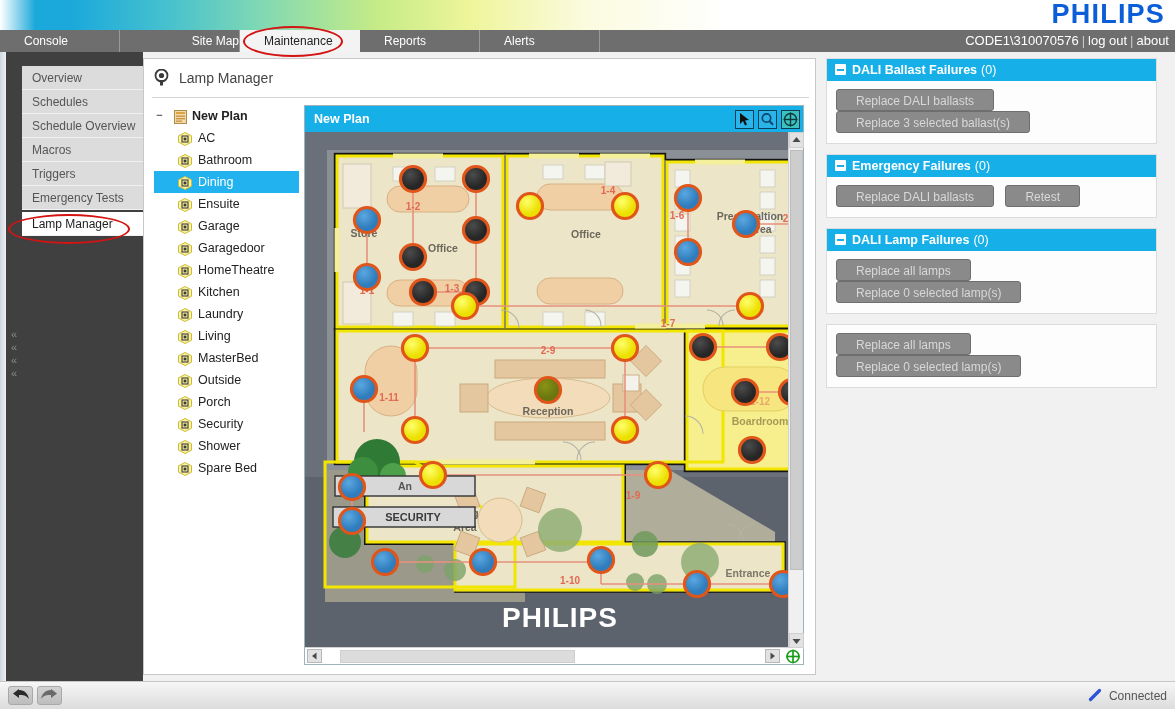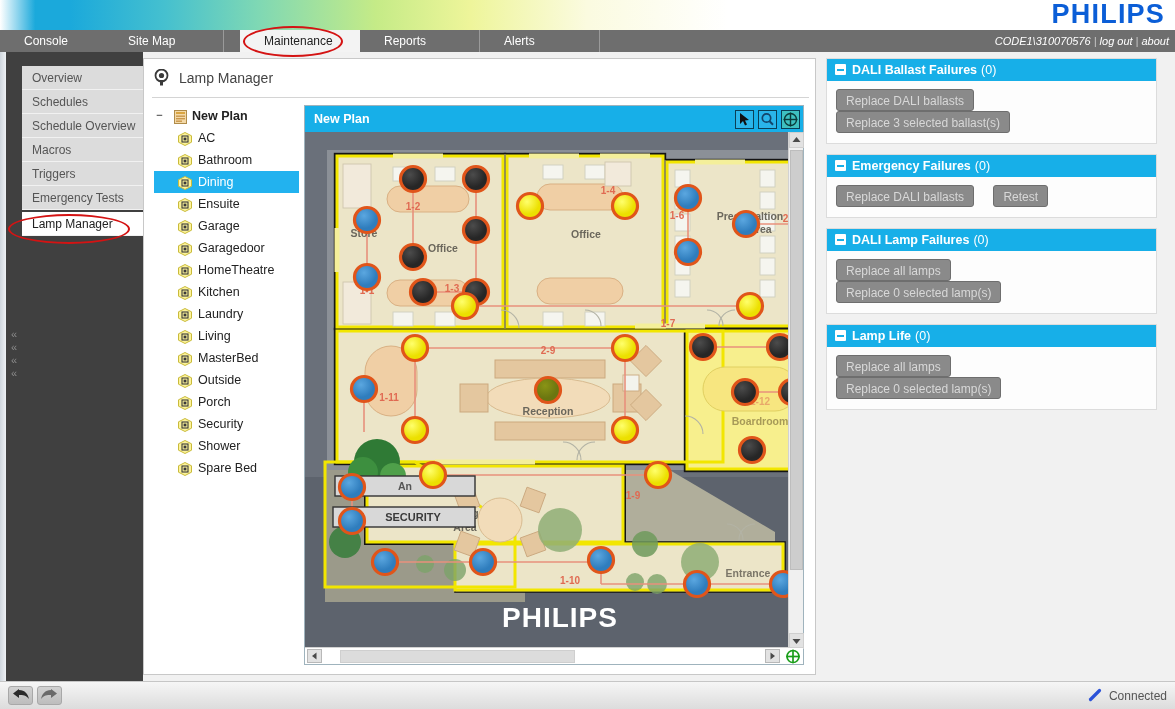--- a/index.html
+++ b/index.html
@@ -30,21 +30,21 @@
   }
   .tab {
     position:absolute; top:0; height:22px; line-height:22px;
     color:#ffffff; font-size:12px; padding-left:24px;
     background:#6e6e6e; border-right:1px solid #9a9a9a;
     cursor:pointer;
   }
   .tab.active { background:#f3f3f3; color:#222; border-right:1px solid #c8c8c8;}
   .userinfo{
     position:absolute; right:6px; top:0; height:22px; line-height:22px;
-    color:#ffffff; font-size:11px;font-style:italic;
+    color:#ffffff; font-size:13px;
   }
   .userinfo span { cursor:pointer; }
   .userinfo .sep{ color:#c9c9c9; padding:0 3px; cursor:default;}
 
   
   .bodyarea{
     position:absolute; left:0; top:52px; width:1175px; height:629px;
     background:#f1f1f1;
   }
   .leftstrip{
@@ -136,23 +136,23 @@
   .card-head .collapse{
     display:inline-block; width:11px; height:11px; background:#ffffff;
     position:relative; vertical-align:-1px; margin-right:6px; border-radius:1px;
   }
   .card-head .collapse:after{
     content:""; position:absolute; left:2px; top:5px; width:7px; height:2px; background:#17afe8;
   }
   .card-head .cnt{ font-weight:normal; margin-left:4px;}
   .card-body{ padding:8px 9px 10px 9px; }
   .gbtn{
-    display:inline-block; height:22px; line-height:22px; padding:0 9px;
+    display:inline-block; height:22px; line-height:22px; padding:0 19px;
     background:#8a8a8a; color:#d8d8d8; font-size:12px;
-    border:1px solid #6e6e6e; border-radius:3px; margin-right:16px; cursor:pointer;
+    border:1px solid #6e6e6e; border-radius:3px; margin-right:8px; cursor:pointer;
   }
 
   
   .bottombar{
     position:absolute; left:0; top:681px; width:1175px; height:28px;
     background:linear-gradient(to bottom,#f6f6f6,#dcdcdc);
     border-top:1px solid #c6c6c6;
   }
   .navbtn{
     position:absolute; top:4px; width:25px; height:19px;
@@ -176,21 +176,21 @@
 </style>
 </head>
 <body>
 
 <div class="topband">
   <div class="logo">PHILIPS</div>
 </div>
 
 <div class="tabbar">
   <div class="tab" style="left:0px;width:120px;">Console</div>
-  <div class="tab" style="left:104px;width:120px;">Site Map</div>
+  <div class="tab" style="left:120px;width:120px;text-align:right;">Site Map</div>
   <div class="tab active" style="left:240px;width:140px;">Maintenance</div>
   <div class="tab" style="left:360px;width:120px;">Reports</div>
   <div class="tab" style="left:480px;width:120px;">Alerts</div>
 
   <div class="userinfo">
     <span>CODE1\310070576</span><span class="sep">|</span><span>log out</span><span class="sep">|</span><span>about</span>
   </div>
 </div>
 
 <div class="bodyarea">
@@ -727,23 +727,20 @@
       <div class="card-head">
         <span class="collapse"></span><span>DALI Lamp Failures</span><span class="cnt">(0)</span>
       </div>
       <div class="card-body">
         <span class="gbtn">Replace all lamps</span>
         <span class="gbtn">Replace 0 selected lamp(s)</span>
       </div>
     </div>
 
     <div class="card">
-      <div class="card-head">
-        <span class="collapse"></span><span>Lamp Life</span><span class="cnt">(0)</span>
-      </div>
       <div class="card-body">
         <span class="gbtn">Replace all lamps</span>
         <span class="gbtn">Replace 0 selected lamp(s)</span>
       </div>
     </div>
   </div>
 </div>
 
 <div class="bottombar">
   <div class="navbtn" style="left:8px;">

